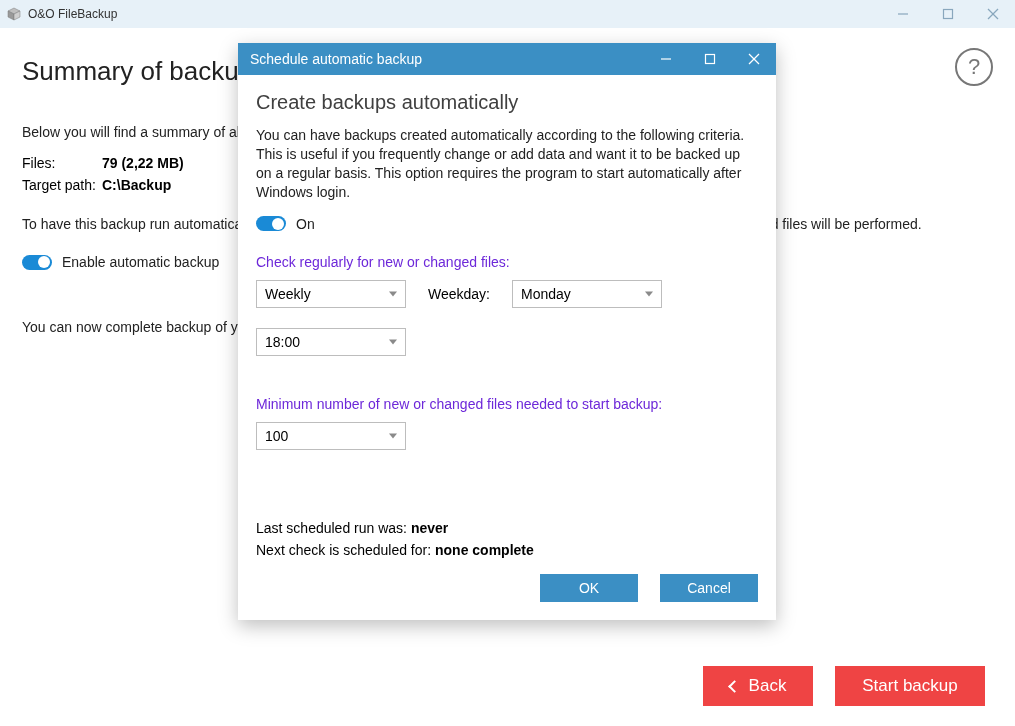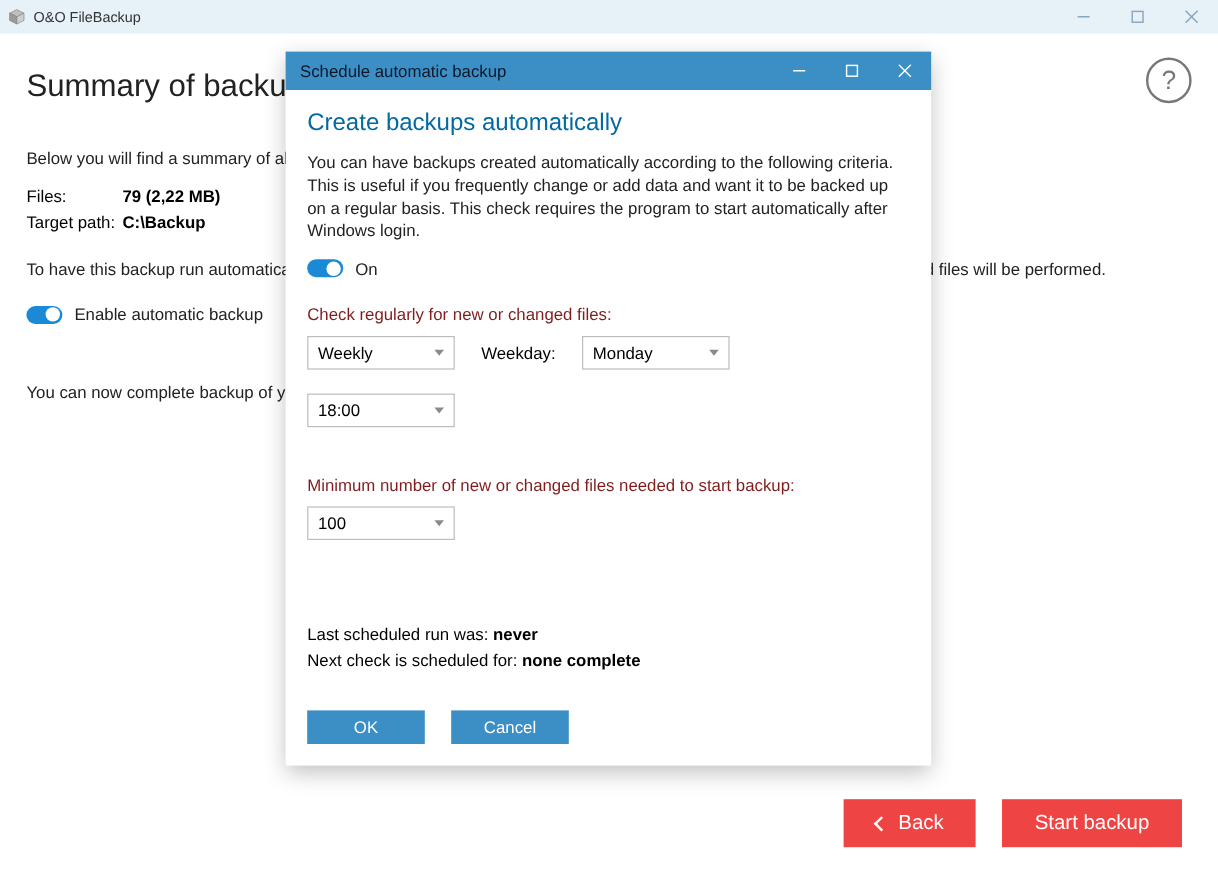--- a/index.html
+++ b/index.html
@@ -91,47 +91,47 @@
     position: absolute;
     top: 43px; left: 238px;
     width: 538px;
     background: #fff;
     box-shadow: 0 6px 18px rgba(0,0,0,0.25);
     display: flex; flex-direction: column;
   }
   .modal-title {
     height: 32px;
     background: #3b8fc4;
-    color: #0f172a;
+    color: #ffffff;
     display: flex; align-items: center;
     padding: 0 0 0 12px;
     font-size: 14px;
   }
   .modal-title .spacer { flex: 1; }
   .modal-title .win-btn {
     width: 44px; height: 32px;
     display: flex; align-items: center; justify-content: center;
     color: #fff;
   }
   .modal-body {
     padding: 16px 18px 18px 18px;
   }
   .modal-body h2 {
-    font-size: 20px; font-weight: 400; color: #0369a1; margin-bottom: 12px;
+    font-size: 20px; font-weight: 400; color: #404040; margin-bottom: 12px;
   }
   .modal-body .desc {
     font-size: 14px; color: #222; line-height: 1.35; margin-bottom: 14px;
   }
   .modal-body .label {
-    font-size: 14px; color: #7f1d1d; margin-top: 22px; margin-bottom: 10px;
+    font-size: 14px; color: #6d28d9; margin-top: 22px; margin-bottom: 10px;
   }
   .dropdown {
     border: 1px solid #bdbdbd;
     height: 28px;
-    width: 123px;
+    width: 150px;
     display: inline-flex; align-items: center;
     padding: 0 8px;
     font-size: 14px;
     position: relative;
     background: #fff;
   }
   .dropdown .chev {
     position: absolute; right: 8px; top: 50%; transform: translateY(-50%);
     width: 0; height: 0;
     border-left: 4px solid transparent;
@@ -139,22 +139,22 @@
     border-top: 5px solid #8a8a8a;
   }
   .row { display: flex; align-items: center; gap: 22px; }
   .row .weekday-label { font-size: 14px; }
 
   .status { font-size: 14px; margin-top: 70px; }
   .status .line { margin-bottom: 6px; }
   .status b { font-weight: 700; }
 
   .modal-footer {
-    display: flex; justify-content: flex-start; gap: 22px;
-    margin-top: 34px;
+    display: flex; justify-content: flex-end; gap: 22px;
+    margin-top: 16px;
   }
   .btn-modal {
     background: #3b8fc4; color: #fff; border: none;
     width: 98px; height: 28px;
     font-size: 14px;
     display: flex; align-items: center; justify-content: center;
   }
 </style>
 </head>
 <body>
@@ -237,21 +237,21 @@
     </div>
     <div class="win-btn">
       <svg width="12" height="12" viewBox="0 0 12 12">
           <line x1="1" y1="1" x2="11" y2="11" stroke="#fff" stroke-width="1.2"></line>
           <line x1="11" y1="1" x2="1" y2="11" stroke="#fff" stroke-width="1.2"></line>
         </svg>
     </div>
   </div>
   <div class="modal-body">
     <h2>Create backups automatically</h2>
-    <p class="desc">You can have backups created automatically according to the following criteria. This is useful if you frequently change or add data and want it to be backed up on a regular basis. This check requires the program to start automatically after Windows login.</p>
+    <p class="desc">You can have backups created automatically according to the following criteria. This is useful if you frequently change or add data and want it to be backed up on a regular basis. This option requires the program to start automatically after Windows login.</p>
 
     <div class="toggle-row" style="margin-top:6px; margin-bottom:0;">
       <div class="toggle">
           <div class="knob"></div>
         </div>
       <span>On</span>
     </div>
 
     <div class="label">Check regularly for new or changed files:</div>
     <div class="row">

